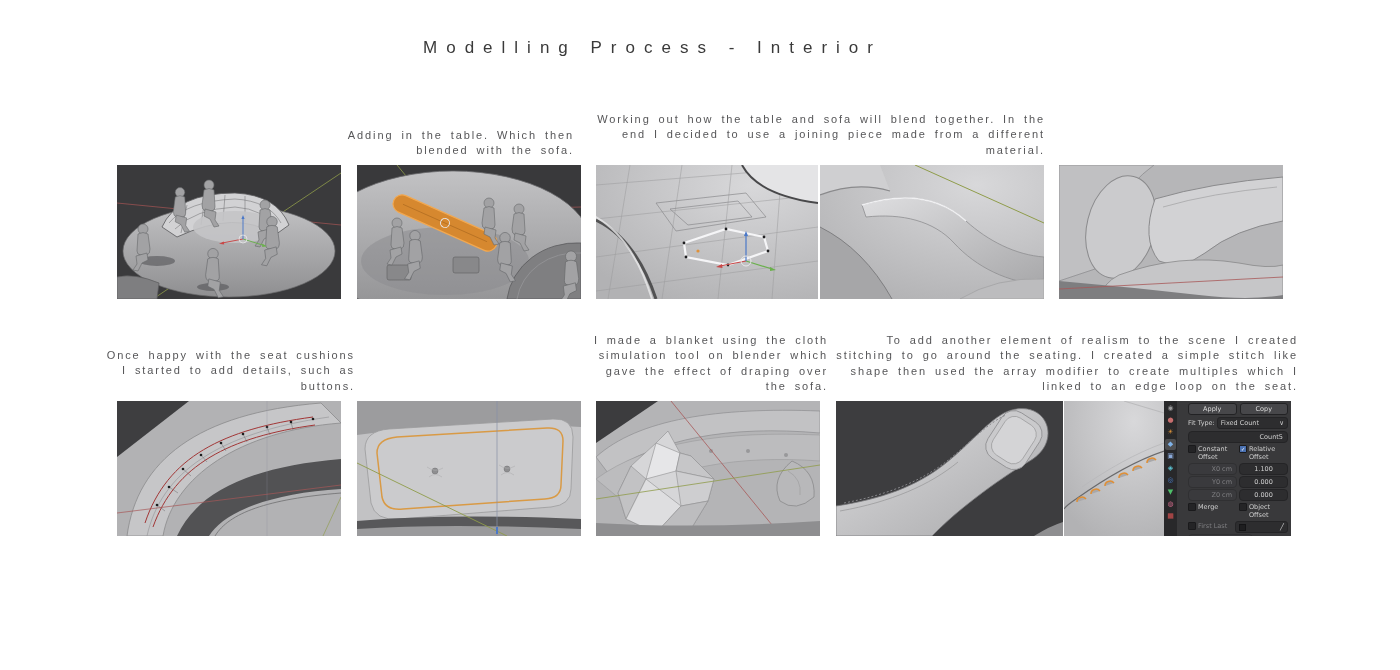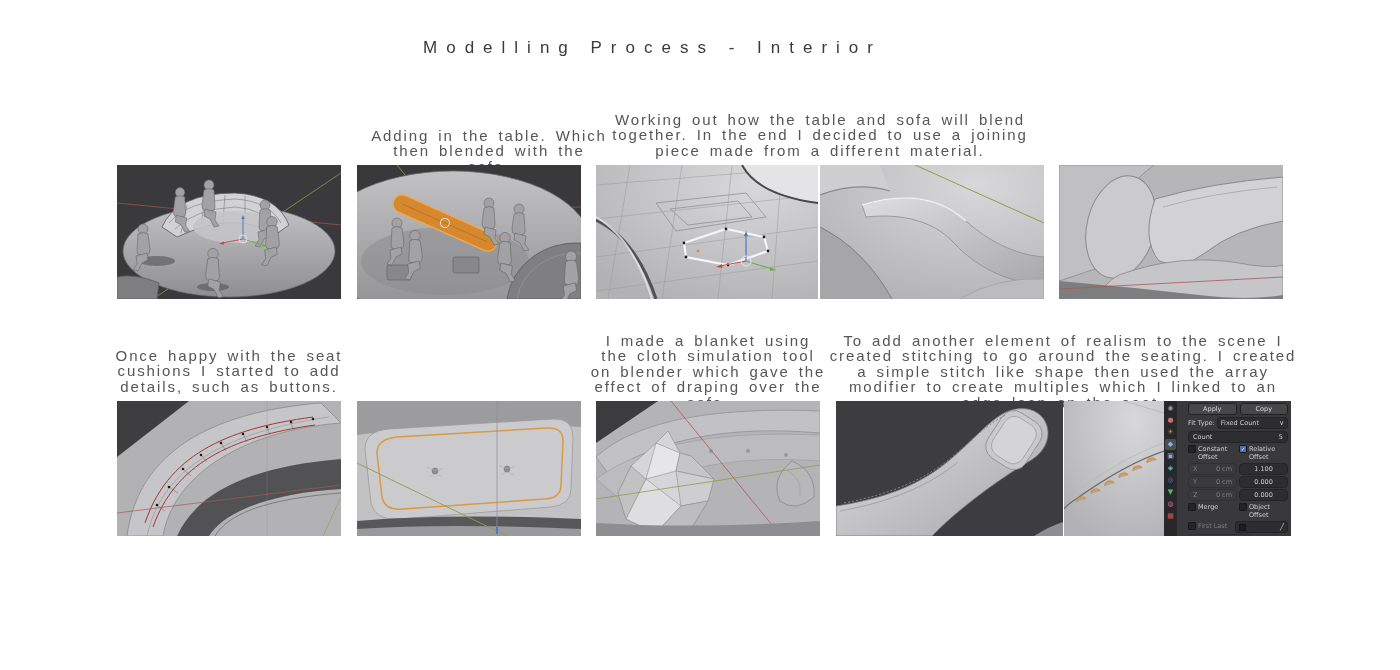--- a/index.html
+++ b/index.html
@@ -1,20 +1,20 @@
 <!DOCTYPE html>
 <html><head>
 <meta charset="utf-8">
 <style>
   html,body{margin:0;padding:0;background:#ffffff;}
   #canvas{position:relative;width:1400px;height:670px;background:#ffffff;overflow:hidden;
           font-family:"Liberation Sans","DejaVu Sans",sans-serif;}
   .page-title{position:absolute;left:0;top:38px;width:1305px;text-align:center;
           font-size:17px;font-weight:400;letter-spacing:9px;color:#3a3a3a;}
-  .caption{position:absolute;text-align:center;font-size:15px;letter-spacing:1.9px;
+  .caption{position:absolute;text-align:right;font-size:11px;letter-spacing:1.9px;
           word-spacing:3px;line-height:15.4px;color:#565658;}
   .img{position:absolute;overflow:hidden;}
   .img svg{display:block;}
 
   
   .bp{position:absolute;left:100px;top:0;width:127px;height:135px;background:#39393b;
       display:flex;font-family:"DejaVu Sans",sans-serif;font-size:6.5px;color:#cfcfcf;}
   .bp-tabs{width:13px;background:#28282a;display:flex;flex-direction:column;align-items:center;
       padding-top:2px;gap:1px;}
   .bp-tab{width:11px;height:11px;line-height:11px;text-align:center;font-size:7px;border-radius:2px;}
@@ -25,21 +25,21 @@
   .bp-tabs .bp-tab:nth-child(7){color:#4a80d0}.bp-tabs .bp-tab:nth-child(8){color:#4fc06a}
   .bp-tabs .bp-tab:nth-child(9){color:#d06a8a}.bp-tabs .bp-tab:nth-child(10){color:#d05050}
   .bp-main{flex:1;padding:2px 3px;display:flex;flex-direction:column;gap:1px;margin-left:8px;}
   .bp-btnrow{display:flex;gap:3px;}
   .bp-btn{flex:1;background:#47474a;border:1px solid #222224;border-radius:3px;text-align:center;
       padding:1px 0;color:#dcdcdc;}
   .bp-fit{display:flex;align-items:center;gap:2px;padding:1px 0;}
   .bp-drop{flex:1;background:#2d2d2f;border:1px solid #242426;border-radius:3px;padding:1px 3px;
       display:flex;justify-content:space-between;align-items:center;}
   .bp-bar{background:#2d2d2f;border:1px solid #242426;border-radius:4px;padding:1px 4px;
-      display:flex;justify-content:space-between;align-items:center;}
+      display:flex;justify-content:flex-end;align-items:center;}
   .bp-bar.muted{background:#3a3a3d;border-color:#303032;color:#7e7e80;}
   .bp-cols{display:flex;gap:2px;}
   .bp-col{flex:1;display:flex;flex-direction:column;gap:1px;}
   .bp-chk{display:flex;align-items:flex-start;gap:2px;padding:1px 0;}
   .bp-box{width:6px;height:6px;background:#242426;border:1px solid #1a1a1c;border-radius:1px;
       display:inline-block;text-align:center;line-height:6px;font-size:5px;color:#fff;flex:none;}
   .bp-box.on{background:#4a71b2;}
   .muted-t{color:#7e7e80;}
   .bp-eyed{display:flex;justify-content:space-between;align-items:center;background:#2d2d2f;
       border:1px solid #242426;border-radius:3px;padding:1px 3px;}
@@ -76,21 +76,21 @@
       </radialGradient>
       <linearGradient id="seatg" x1="0" y1="0" x2="1" y2="1">
         <stop offset="0" stop-color="#dedee0"></stop>
           <stop offset="1" stop-color="#a8a8aa"></stop>
       </linearGradient>
     </defs>
   </svg>
 
   <div class="page-title">Modelling Process - Interior</div>
 
-  <div class="caption" style="left:370px;top:128px;width:238px;">Adding in the table. Which then blended with the sofa.</div>
+  <div class="caption" style="left:336px;top:128px;width:238px;">Adding in the table. Which then blended with the sofa.</div>
   <div class="caption" style="left:595px;top:112px;width:450px;">Working out how the table and sofa will blend together. In the end I decided to use a joining piece made from a different material.</div>
   <div class="caption" style="left:103px;top:348px;width:252px;">Once happy with the seat cushions I started to add details, such as buttons.</div>
   <div class="caption" style="left:588px;top:333px;width:240px;">I made a blanket using the cloth simulation tool on blender which gave the effect of draping over the sofa.</div>
   <div class="caption" style="left:828px;top:333px;width:470px;">To add another element of realism to the scene I created stitching to go around the seating. I created a simple stitch like shape then used the array modifier to create multiples which I linked to an edge loop on the seat.</div>
 
   <div class="img" style="left:117px;top:165px;width:224px;height:134px;">
     <svg width="224" height="134" viewBox="0 0 224 134">
       <rect width="224" height="134" fill="#3a3a3c"></rect>
       <line x1="0" y1="38" x2="224" y2="60" stroke="#9a5252" stroke-width="0.8"></line>
       <line x1="224" y1="8" x2="36" y2="134" stroke="#8f9c4a" stroke-width="0.8"></line>

